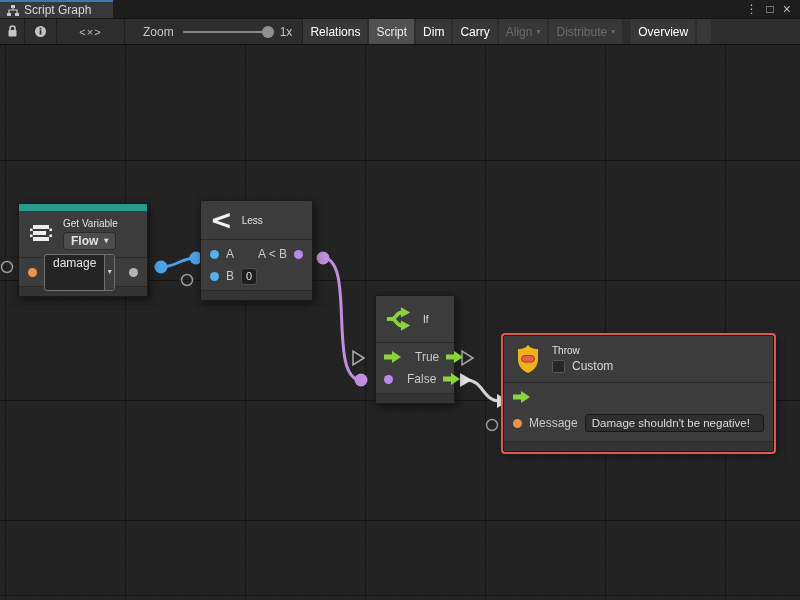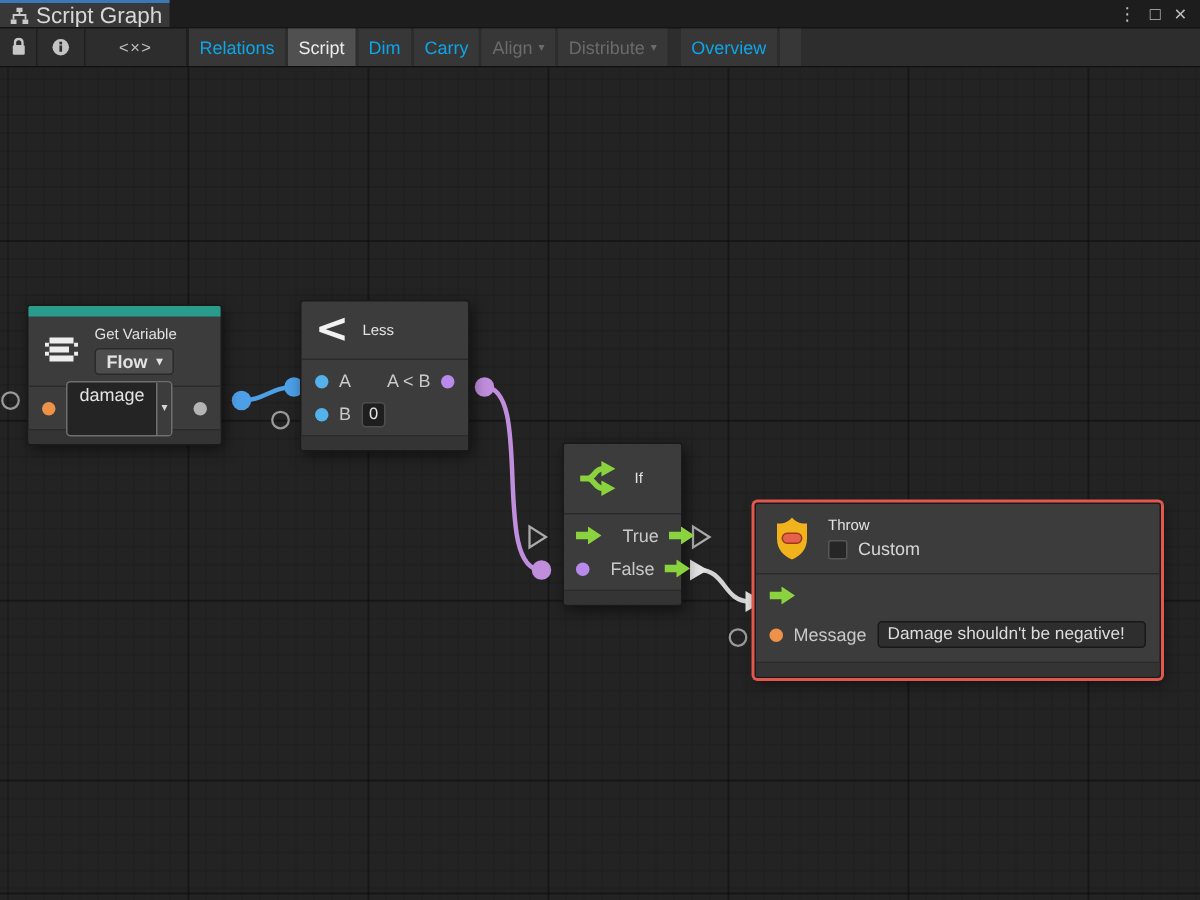--- a/index.html
+++ b/index.html
@@ -2,34 +2,34 @@
 <html><head>
 <meta charset="utf-8">
 <style>
   * { box-sizing: border-box; margin: 0; padding: 0; }
   html,body { width:800px; height:600px; overflow:hidden; }
   body { font-family:"Liberation Sans", sans-serif; background:#232323; color:#C6C6C6; }
   .window { width:800px; height:600px; display:flex; flex-direction:column; }
 
   
   .titlebar { height:18px; background:#1D1D1D; display:flex; align-items:stretch; flex:none; }
-  .tab { width:113px; background:#383838; border-top:2px solid #3C78B8; display:flex; align-items:center; gap:5px; padding-left:7px; font-size:15px; color:#D8D8D8; }
+  .tab { width:113px; background:#383838; border-top:2px solid #3C78B8; display:flex; align-items:center; gap:5px; padding-left:7px; font-size:12px; color:#D8D8D8; }
   .win-controls { margin-left:auto; display:flex; align-items:center; gap:9px; padding-right:9px; color:#BDBDBD; font-size:12px; }
   .win-controls span { cursor:default; line-height:1; }
 
   
   .toolbar { height:27px; background:#2D2D2D; border-top:1px solid #151515; border-bottom:1px solid #101010; display:flex; align-items:stretch; font-size:12px; flex:none; }
   .tb-seg { display:flex; align-items:center; justify-content:center; border-right:1px solid #1F1F1F; flex:none; }
   .tb-lock { width:25px; } .tb-info { width:32px; } .tb-code { width:68px; color:#BDBDBD; font-size:11px; letter-spacing:1px; }
   .tb-graph { display:flex; align-items:center; gap:6px; padding-left:12px; color:#CDCDCD; flex:none; }
   .tb-zoom { display:flex; align-items:center; gap:9px; padding-left:18px; padding-right:10px; flex:none; }
   .slider-track { width:88px; height:2px; background:#8A8A8A; position:relative; border-radius:1px; }
   .slider-handle { position:absolute; right:-3px; top:-5px; width:12px; height:12px; border-radius:50%; background:#909090; }
   .tb-buttons { display:flex; align-items:stretch; gap:2px; flex:1; border-left:1px solid #1F1F1F; }
-  .tb-btn { background:#373737; display:flex; align-items:center; padding:0 7px; gap:4px; white-space:nowrap; color:#0ea5e9; }
+  .tb-btn { background:#373737; display:flex; align-items:center; padding:0 7px; gap:4px; white-space:nowrap; color:#ffffff; }
   .tb-btn.active { background:#505050; color:#ECECEC; }
   .tb-btn.disabled { color:#6B6B6B; }
   .tb-btn.gap-before { margin-left:7px; }
   .chev { font-size:8px; line-height:1; }
 
   
   .canvas { position:relative; flex:1; background-color:#232323;
     background-image:
       repeating-linear-gradient(90deg, rgba(0,0,0,0.30) 0 1px, transparent 1px 120px),
       repeating-linear-gradient(180deg, rgba(0,0,0,0.30) 0 1px, transparent 1px 120px),
@@ -106,20 +106,27 @@
     <div class="tb-seg tb-info">
       <svg width="13" height="13" viewBox="0 0 13 13">
           <circle cx="6.5" cy="6.5" r="5.5" fill="#C4C4C4"></circle>
           <rect x="5.6" y="5.3" width="1.8" height="4.2" fill="#2D2D2D"></rect>
           <rect x="5.6" y="2.8" width="1.8" height="1.8" fill="#2D2D2D"></rect>
         </svg>
     </div>
     <div class="tb-seg tb-code">
       <span>&lt;×&gt;</span>
     </div>
+    <div class="tb-zoom">
+      <span>Zoom</span>
+      <div class="slider-track">
+        <div class="slider-handle"></div>
+      </div>
+      <span>1x</span>
+    </div>
     <div class="tb-buttons">
       <div class="tb-btn">
           <span>Relations</span>
         </div>
       <div class="tb-btn active">
           <span>Script</span>
         </div>
       <div class="tb-btn">
           <span>Dim</span>
         </div>

